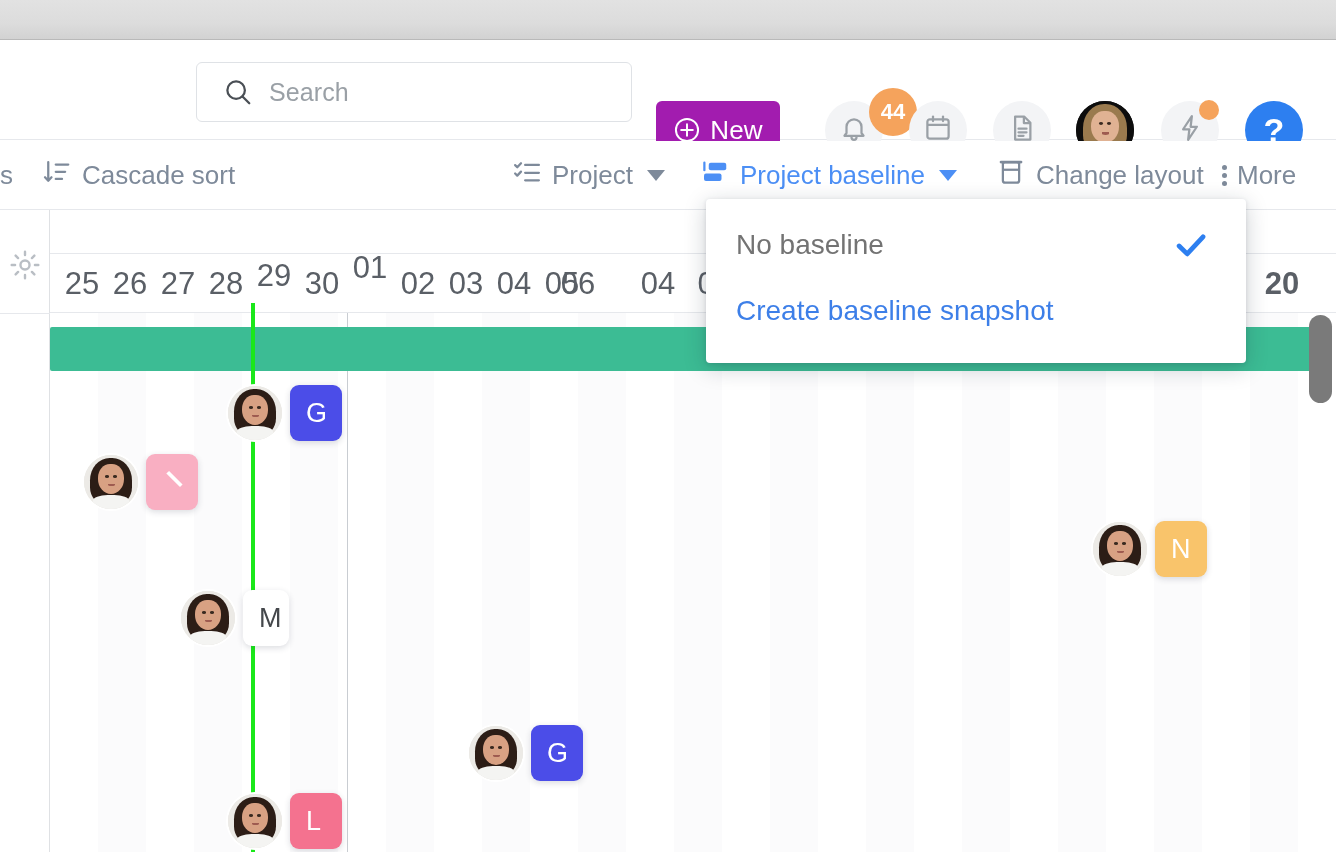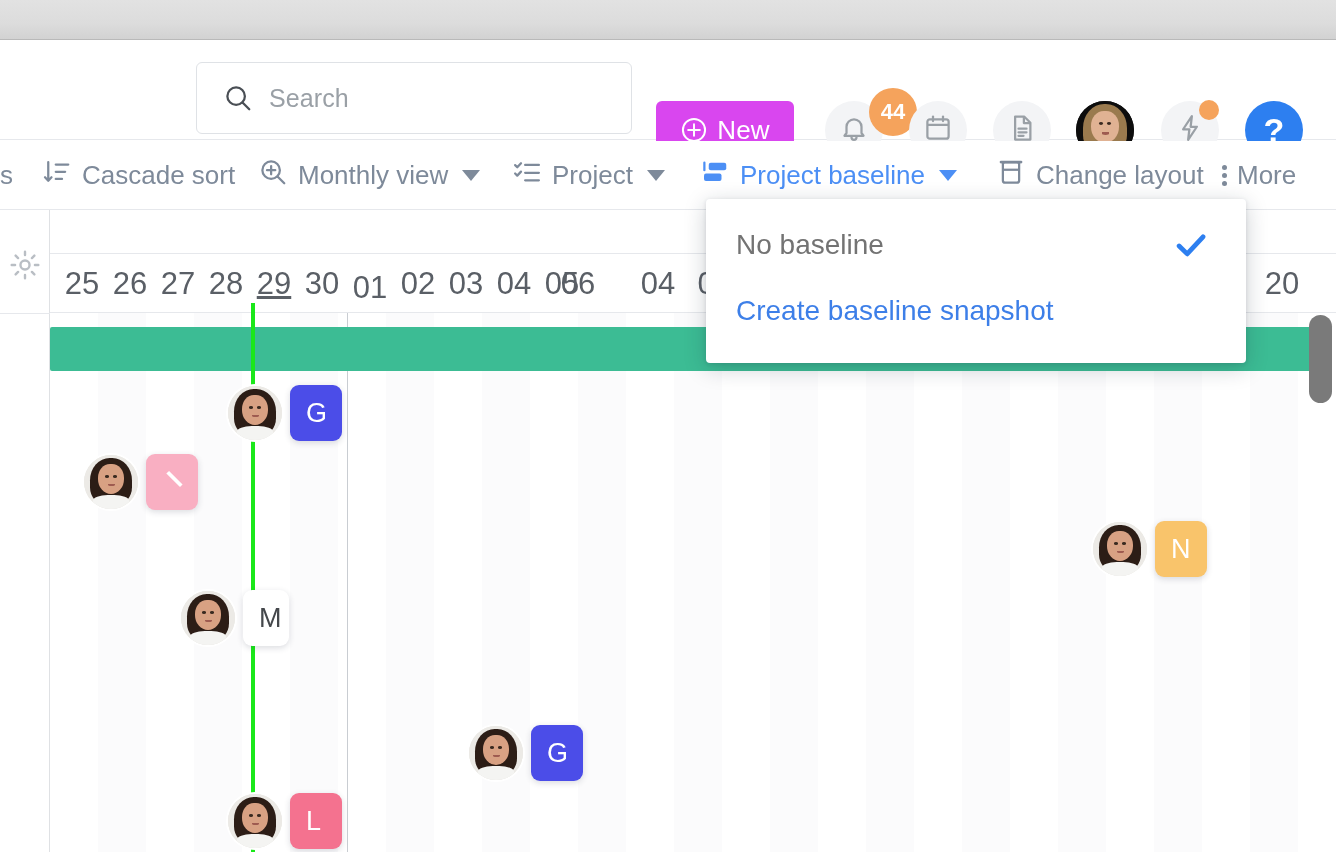--- a/index.html
+++ b/index.html
@@ -20,34 +20,34 @@
 
   
   .header {
     position: absolute; left: 0; top: 40px; width: 1336px; height: 100px;
     background: #ffffff;
     border-bottom: 1px solid #e6e8ec;
   }
 
   .search-box {
     position: absolute; left: 196px; top: 22px;
-    width: 436px; height: 72px;
+    width: 436px; height: 60px;
     border: 1px solid #dfe2e6; border-radius: 6px;
     background: #fff;
     display: flex; align-items: center;
   }
   .search-icon { margin-left: 26px; display: flex; align-items: center; }
   .search-text {
     margin-left: 16px; font-size: 25px; color: #9aa0a6; letter-spacing: .1px;
   }
 
   .btn-new {
     position: absolute; left: 656px; top: 61px;
-    width: 138px; height: 58px;
-    background: #d946ef; border-radius: 6px;
+    width: 124px; height: 58px;
+    background: #a21caf; border-radius: 6px;
     display: flex; align-items: center; justify-content: center;
     color: #fff; cursor: pointer;
   }
   .btn-new .plus { margin-right: 9px; display: flex; }
   .btn-new .lbl { font-size: 26px; font-weight: 400; letter-spacing: .2px; }
 
   .icon-circle {
     position: absolute; top: 61px;
     width: 58px; height: 58px; border-radius: 50%;
     background: #f3f4f6;
@@ -305,32 +305,20 @@
         <svg width="30" height="30" viewBox="0 0 24 24" fill="none" stroke="#7e8a9a" stroke-width="1.8">
           <path d="M5 4v15m0 0-2.6-2.8M5 19l2.6-2.8" stroke-linecap="round" stroke-linejoin="round"></path>
           <line x1="11" y1="6" x2="21" y2="6" stroke-linecap="round"></line>
           <line x1="11" y1="11.8" x2="18.5" y2="11.8" stroke-linecap="round"></line>
           <line x1="11" y1="17.5" x2="16" y2="17.5" stroke-linecap="round"></line>
         </svg>
       </span>
       <span>Cascade sort</span>
     </div>
 
-    <div class="tb-item" style="left:258px">
-      <span>
-        <svg width="30" height="30" viewBox="0 0 24 24" fill="none" stroke="#7e8a9a" stroke-width="1.8">
-          <circle cx="10.5" cy="10.5" r="7"></circle>
-          <line x1="15.6" y1="15.6" x2="21" y2="21" stroke-linecap="round"></line>
-          <line x1="10.5" y1="7.2" x2="10.5" y2="13.8" stroke-linecap="round"></line>
-          <line x1="7.2" y1="10.5" x2="13.8" y2="10.5" stroke-linecap="round"></line>
-        </svg>
-      </span>
-      <span>Monthly view</span>
-      <span class="caret"></span>
-    </div>
 
     <div class="tb-item" style="left:512px">
       <span>
         <svg width="30" height="30" viewBox="0 0 24 24" fill="none" stroke="#7e8a9a" stroke-width="1.8">
           <path d="M2.5 6.5 4.2 8.2 7.2 5" stroke-linecap="round" stroke-linejoin="round"></path>
           <path d="M2.5 13.2 4.2 14.9 7.2 11.7" stroke-linecap="round" stroke-linejoin="round"></path>
           <line x1="10.5" y1="6.3" x2="21.5" y2="6.3" stroke-linecap="round"></line>
           <line x1="10.5" y1="12.6" x2="21.5" y2="12.6" stroke-linecap="round"></line>
           <line x1="10.5" y1="18.6" x2="21.5" y2="18.6" stroke-linecap="round"></line>
         </svg>
@@ -383,31 +371,31 @@
   </div>
 
   <div class="grid-head">
     <div class="row1"></div>
     <div class="row2"></div>
     <div id="days">
         <div class="day-cell" style="left: 8px; top: 44px;">25</div>
         <div class="day-cell" style="left: 56px; top: 44px;">26</div>
         <div class="day-cell" style="left: 104px; top: 44px;">27</div>
         <div class="day-cell" style="left: 152px; top: 44px;">28</div>
-        <div class="day-cell" style="left: 200px; top: 44px; text-decoration: underline;">29</div>
+        <div class="day-cell" style="left: 200px; top: 36px;">29</div>
         <div class="day-cell" style="left: 248px; top: 44px;">30</div>
-        <div class="day-cell" style="left: 296px; top: 48px; text-align: right;">01</div>
+        <div class="day-cell" style="left: 296px; top: 28px; text-align: right;">01</div>
         <div class="day-cell" style="left: 344px; top: 44px;">02</div>
         <div class="day-cell" style="left: 392px; top: 44px;">03</div>
         <div class="day-cell" style="left: 440px; top: 44px;">04</div>
         <div class="day-cell" style="left: 488px; top: 44px;">05</div>
         <div class="day-cell" style="left: 504px; top: 44px;">06</div>
         <div class="day-cell" style="left: 584px; top: 44px;">04</div>
         <div class="day-cell" style="left: 632px; top: 44px;">0</div>
-        <div class="day-cell" style="left: 1208px; top: 44px;">20</div>
+        <div class="day-cell" style="left: 1208px; top: 44px; font-weight: bold;">20</div>
       </div>
   </div>
   <div class="today-line-head"></div>
 
   <div class="canvas">
     <div id="stripes">
         <div class="stripe" style="left: 48px;"></div>
         <div class="stripe" style="left: 144px;"></div>
         <div class="stripe" style="left: 240px;"></div>
         <div class="stripe" style="left: 336px;"></div>

